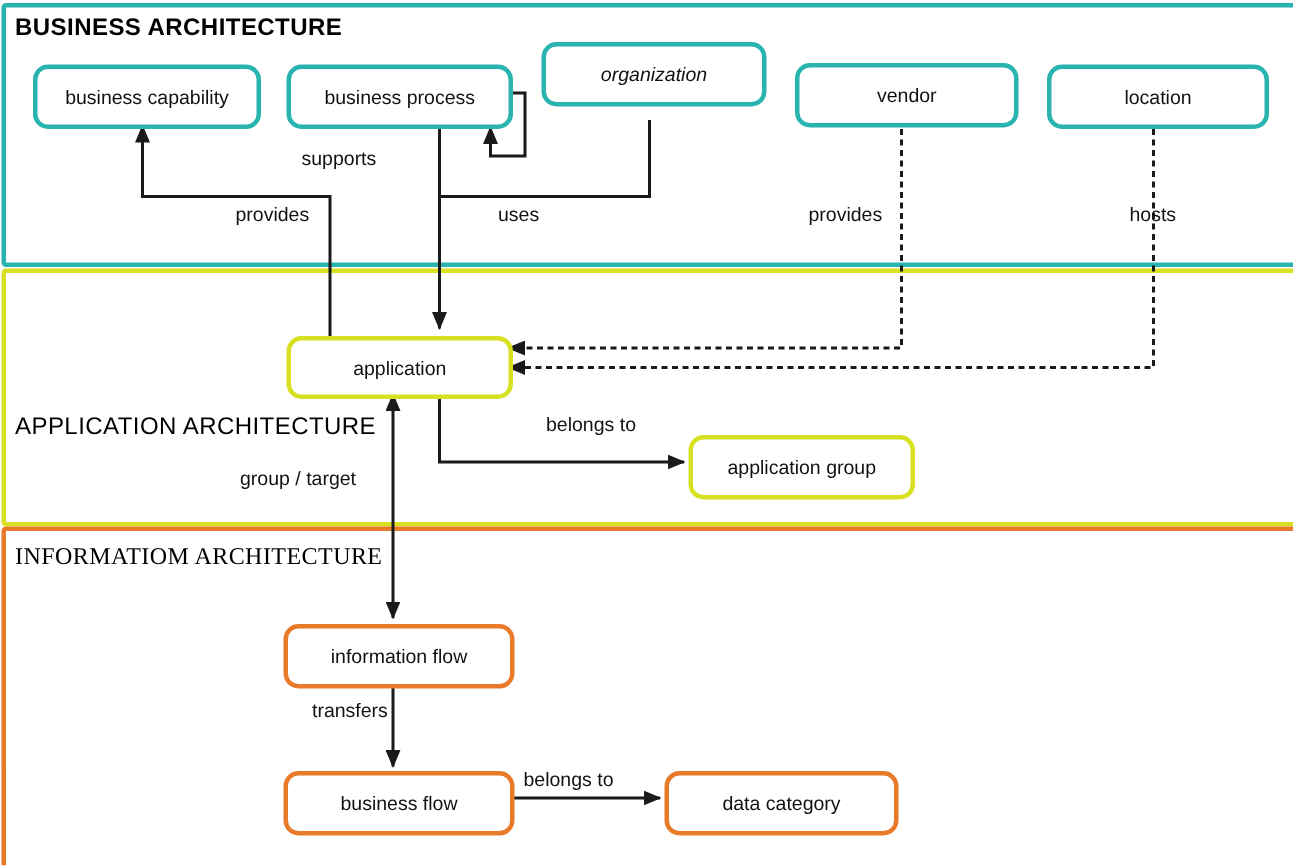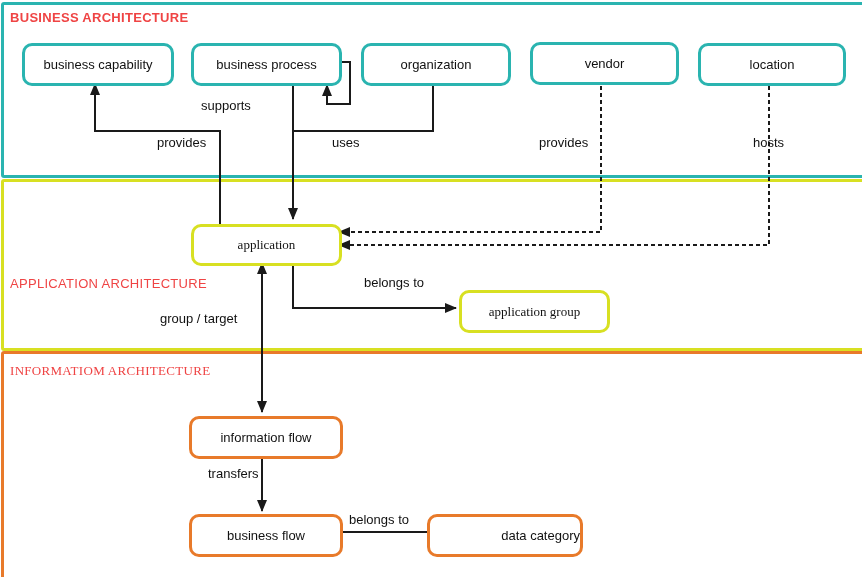--- a/index.html
+++ b/index.html
@@ -17,22 +17,22 @@
     border: 3px solid #000;
     border-radius: 3px;
     background: transparent;
     z-index: 1;
   }
   .frame.teal   { border-color: #2ab4b0; }
   .frame.lime   { border-color: #d8e022; }
   .frame.orange { border-color: #e87a2a; }
   .section-title {
     position: absolute;
-    font-size: 13px;
-    color: #ef4444;
+    font-size: 16px;
+    color: #000000;
     letter-spacing: 0.3px;
     z-index: 4;
     white-space: nowrap;
   }
   .section-title.bold { font-weight: bold; }
   .edges {
     position: absolute;
     left: 0; top: 0;
     z-index: 2;
   }
@@ -46,21 +46,21 @@
     border-radius: 10px;
     display: flex;
     align-items: center;
     justify-content: center;
     font-size: 13px;
     color: #111111;
     z-index: 3;
     white-space: nowrap;
   }
   .node.teal   { border-color: #2ab4b0; }
-  .node.lime   { border-color: #d8e022; font-family: Liberation Serif, serif; }
+  .node.lime   { border-color: #d8e022; }
   .node.orange { border-color: #e87a2a; }
   .edge-label {
     position: absolute;
     font-size: 13px;
     color: #111111;
     z-index: 4;
     white-space: nowrap;
   }
 </style>
 </head>
@@ -93,21 +93,21 @@
     <path class="l" d="M262,453 V511" marker-end="url(#arr)"></path>
     <path class="l" d="M337,532 H440" marker-end="url(#arr)"></path>
   </svg>
 
   <div class="node teal" style="left:22px;  top:43px; width:146px;">
     <span>business capability</span>
   </div>
   <div class="node teal" style="left:191px; top:43px; width:145px;">
     <span>business process</span>
   </div>
-  <div class="node teal" style="left:361px; top:43px; width:144px;">
+  <div class="node teal" style="left:361px; top:28px; width:144px;font-style:italic;">
     <span>organization</span>
   </div>
   <div class="node teal" style="left:530px; top:42px; width:143px;">
     <span>vendor</span>
   </div>
   <div class="node teal" style="left:698px; top:43px; width:142px;">
     <span>location</span>
   </div>
 
   <div class="node lime" style="left:191px; top:224px; width:145px; height:36px;">
@@ -116,21 +116,21 @@
   <div class="node lime" style="left:459px; top:290px; width:145px;">
     <span>application group</span>
   </div>
 
   <div class="node orange" style="left:189px; top:416px; width:148px;">
     <span>information flow</span>
   </div>
   <div class="node orange" style="left:189px; top:514px; width:148px;">
     <span>business flow</span>
   </div>
-  <div class="node orange" style="left:427px; top:514px; width:150px;justify-content:flex-end;">
+  <div class="node orange" style="left:443px; top:514px; width:150px;">
     <span>data category</span>
   </div>
 
   <div class="edge-label" style="left:201px; top:98px;">supports</div>
   <div class="edge-label" style="left:157px; top:135px;">provides</div>
   <div class="edge-label" style="left:332px; top:135px;">uses</div>
   <div class="edge-label" style="left:539px; top:135px;">provides</div>
   <div class="edge-label" style="left:722px; top:135px;margin-left:31px;">hosts</div>
   <div class="edge-label" style="left:364px; top:275px;">belongs to</div>
   <div class="edge-label" style="left:160px; top:311px;">group / target</div>

